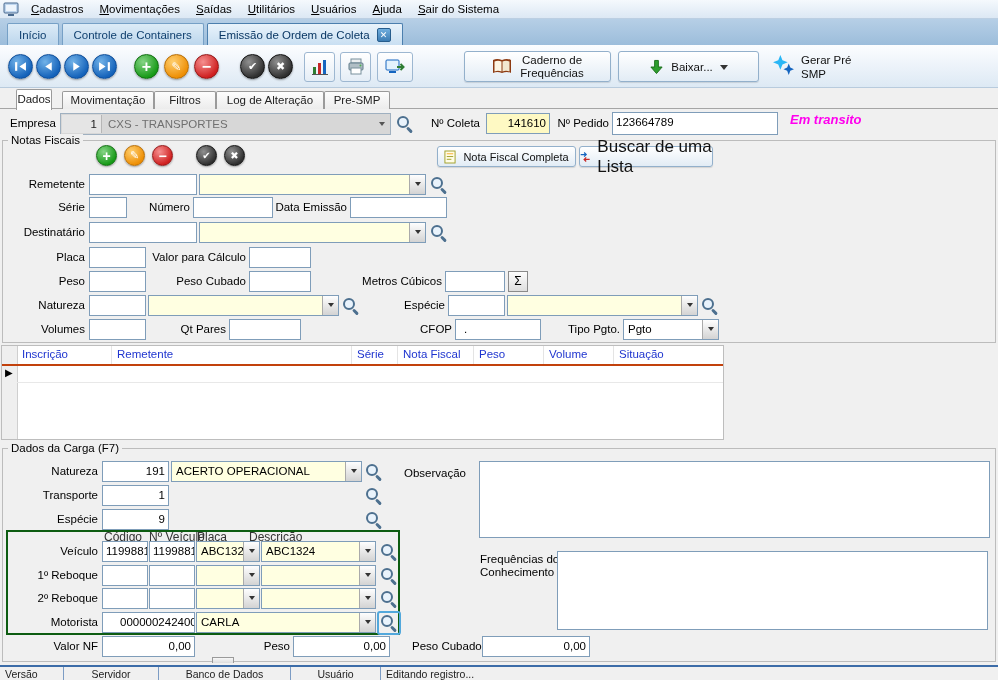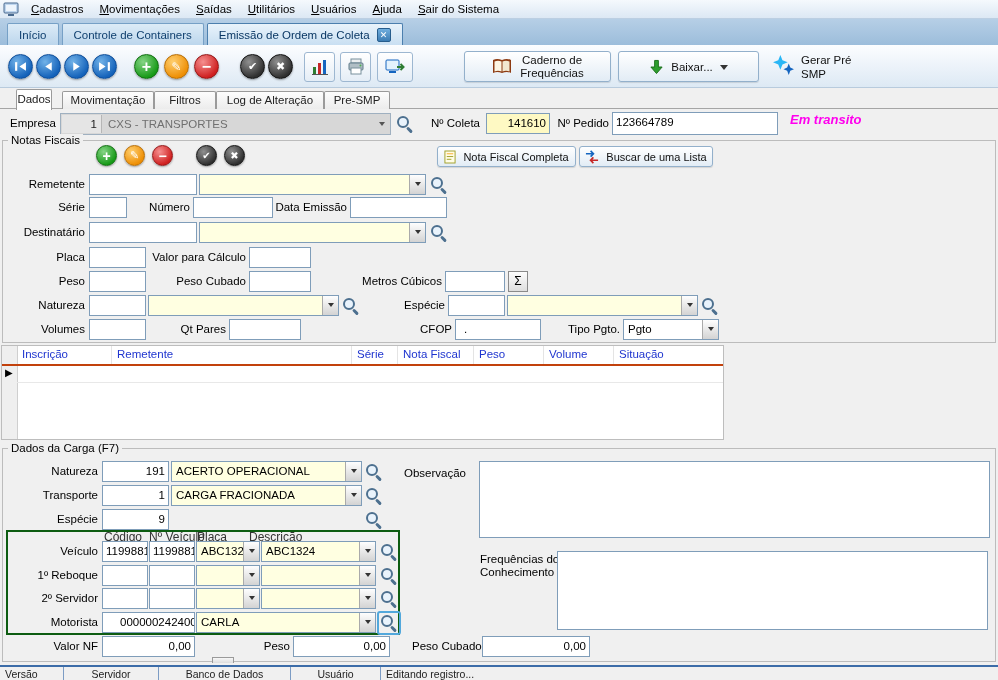--- a/index.html
+++ b/index.html
@@ -297,21 +297,21 @@
 
   <div class="tbtn" style="left:437px;top:146px;width:139px;height:21px;font-size:11px">
     <svg width="12" height="14" viewBox="0 0 13 15">
         <rect x="1" y="1" width="11" height="13" fill="#fffde7" stroke="#9e9d24"></rect>
         <line x1="3" y1="4" x2="10" y2="4" stroke="#f9a825"></line>
         <line x1="3" y1="7" x2="10" y2="7" stroke="#9e9d24"></line>
         <line x1="3" y1="10" x2="8" y2="10" stroke="#9e9d24"></line>
       </svg>
     <span>Nota Fiscal Completa</span>
   </div>
-  <div class="tbtn" style="left:579px;top:146px;width:134px;height:21px;font-size:11px">
+  <div class="tbtn" style="left:579px;top:146px;width:134px;height:21px;font-size:17px">
     <svg width="14" height="14" viewBox="0 0 15 15">
         <path d="M1 4 h8 M6 1 l3 3 -3 3" stroke="#1565c0" stroke-width="1.8" fill="none"></path>
         <path d="M14 11 h-8 M9 8 l-3 3 3 3" stroke="#c62828" stroke-width="1.8" fill="none"></path>
       </svg>
     <span>Buscar de uma Lista</span>
   </div>
 
   <div class="lbl" style="left:8px;top:174px;width:77px">Remetente</div>
   <div class="inp" style="left:89px;top:174px;width:108px"></div>
   <div class="combo" style="left:199px;top:174px;width:227px"></div>
@@ -382,21 +382,20 @@
   <div class="gbox" style="left:2px;top:448px;width:994px;height:214px"></div>
   <div class="gtitle" style="left:8px;top:442px">Dados da Carga (F7)</div>
 
   <div class="lbl" style="left:20px;top:461px;width:78px">Natureza</div>
   <div class="inp num" style="left:102px;top:461px;width:67px">191</div>
   <div class="combo" style="left:171px;top:461px;width:191px">ACERTO OPERACIONAL</div>
   <div class="mag" style="left:365px;top:463px"></div>
 
   <div class="lbl" style="left:20px;top:485px;width:78px">Transporte</div>
   <div class="inp num" style="left:102px;top:485px;width:67px">1</div>
-  <div class="combo" style="left:171px;top:485px;width:191px">CARGA FRACIONADA</div>
   <div class="mag" style="left:365px;top:487px"></div>
 
   <div class="lbl" style="left:20px;top:509px;width:78px">Espécie</div>
   <div class="inp num" style="left:102px;top:509px;width:67px">9</div>
   <div class="mag" style="left:365px;top:511px"></div>
 
   <div class="lbl" style="left:394px;top:463px;width:72px">Observação</div>
   <div class="tarea" style="left:479px;top:461px;width:511px;height:77px"></div>
 
   <div class="greenbox"></div>
@@ -412,21 +411,21 @@
   <div class="combo" style="left:261px;top:541px;width:115px">ABC1324</div>
   <div class="mag" style="left:380px;top:543px"></div>
 
   <div class="lbl" style="left:20px;top:565px;width:78px">1º Reboque</div>
   <div class="inp" style="left:102px;top:565px;width:46px"></div>
   <div class="inp" style="left:149px;top:565px;width:46px"></div>
   <div class="combo" style="left:196px;top:565px;width:64px"></div>
   <div class="combo" style="left:261px;top:565px;width:115px"></div>
   <div class="mag" style="left:380px;top:567px"></div>
 
-  <div class="lbl" style="left:20px;top:588px;width:78px">2º Servidor</div>
+  <div class="lbl" style="left:20px;top:588px;width:78px">2º Reboque</div>
   <div class="inp" style="left:102px;top:588px;width:46px"></div>
   <div class="inp" style="left:149px;top:588px;width:46px"></div>
   <div class="combo" style="left:196px;top:588px;width:64px"></div>
   <div class="combo" style="left:261px;top:588px;width:115px"></div>
   <div class="mag" style="left:380px;top:590px"></div>
 
   <div class="lbl" style="left:20px;top:612px;width:78px">Motorista</div>
   <div class="inp" style="left:102px;top:612px;width:93px;padding:0 17px">00000024240028</div>
   <div class="combo" style="left:196px;top:612px;width:180px">CARLA</div>
   <div class="focusring" style="left:377px;top:611px"></div>

